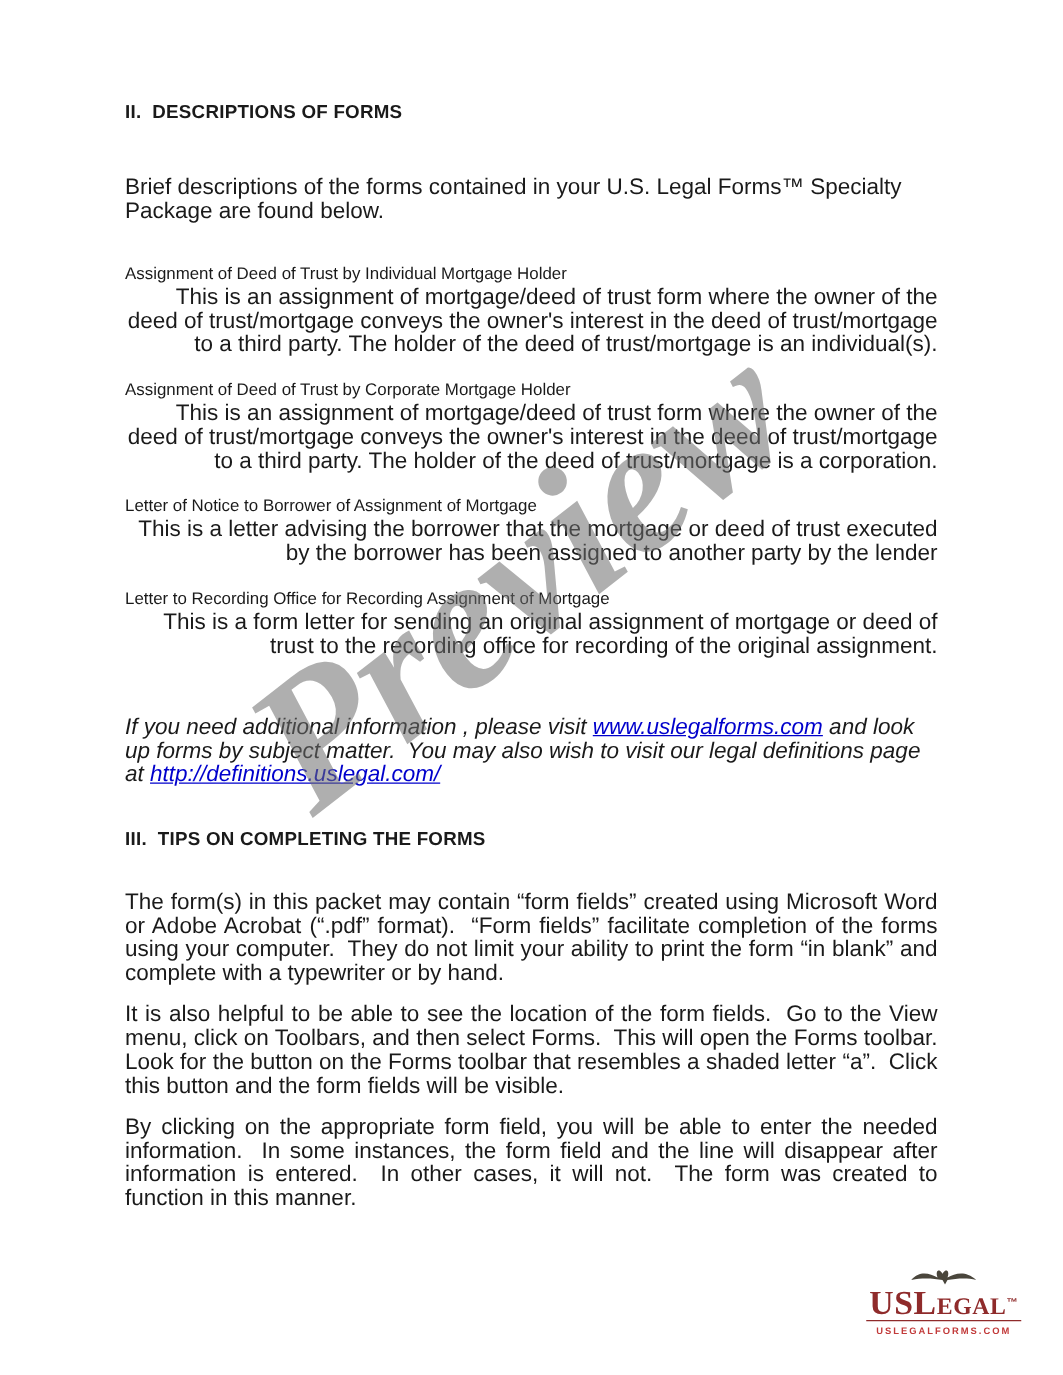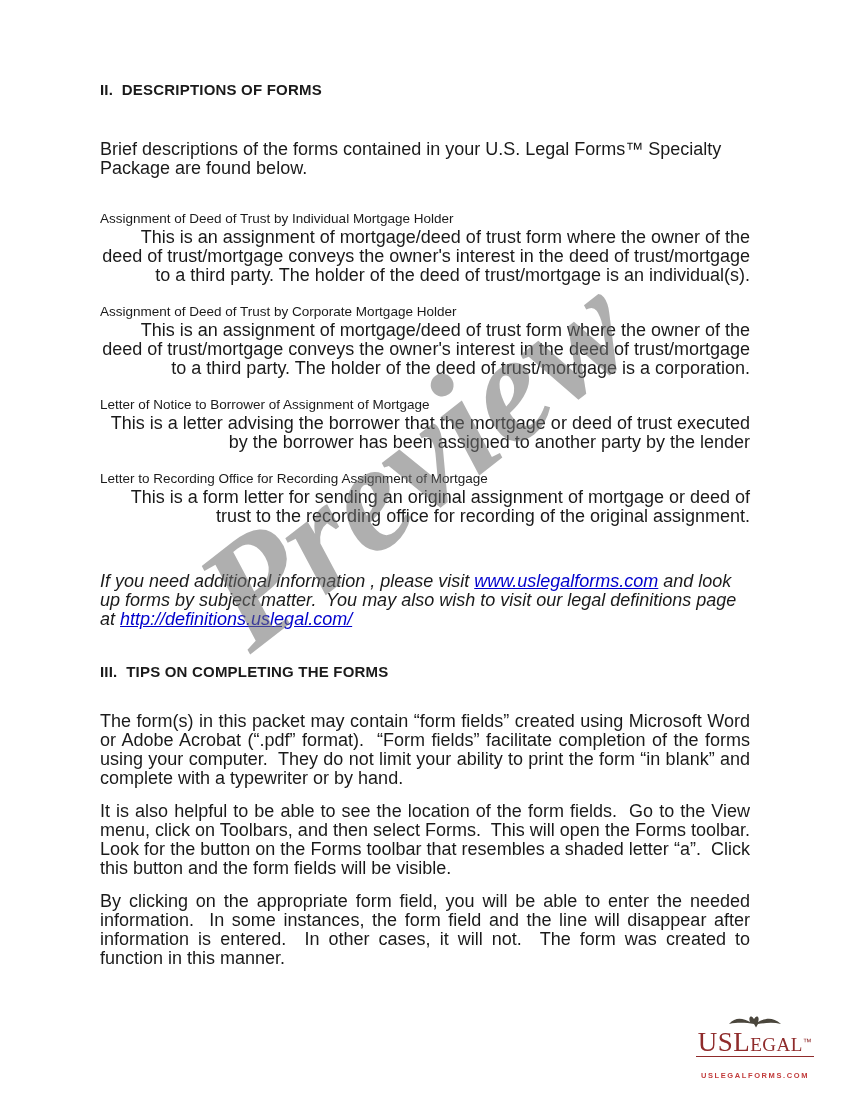--- a/index.html
+++ b/index.html
@@ -73,39 +73,39 @@
     position: absolute;
     right: 30px;
     top: 1012px;
     width: 130px;
     text-align: center;
   }
   .logo .eagle { display: block; margin: 0 auto 1px auto; }
   .brand-line {
     font-family: "Liberation Serif", serif;
     font-variant: small-caps;
-    font-weight: normal;
+    font-weight: bold;
     font-size: 27px;
     line-height: 26px;
     color: #8f2b2b;
     letter-spacing: 0.5px;
     border-bottom: 1.5px solid #8f2b2b;
     display: inline-block;
     padding: 0 2px 1px 2px;
     white-space: nowrap;
   }
   .brand-tm {
     font-size: 9px;
     vertical-align: top;
     color: #8f2b2b;
     font-family: "Liberation Sans", sans-serif;
     font-variant: normal;
   }
   .site-text {
-    margin-top: 14px;
+    margin-top: 3px;
     font-size: 7.5px;
     font-weight: bold;
     letter-spacing: 1.6px;
     color: #c23b3b;
     font-family: "Liberation Sans", sans-serif;
   }
 </style>
 </head>
 <body>
 

